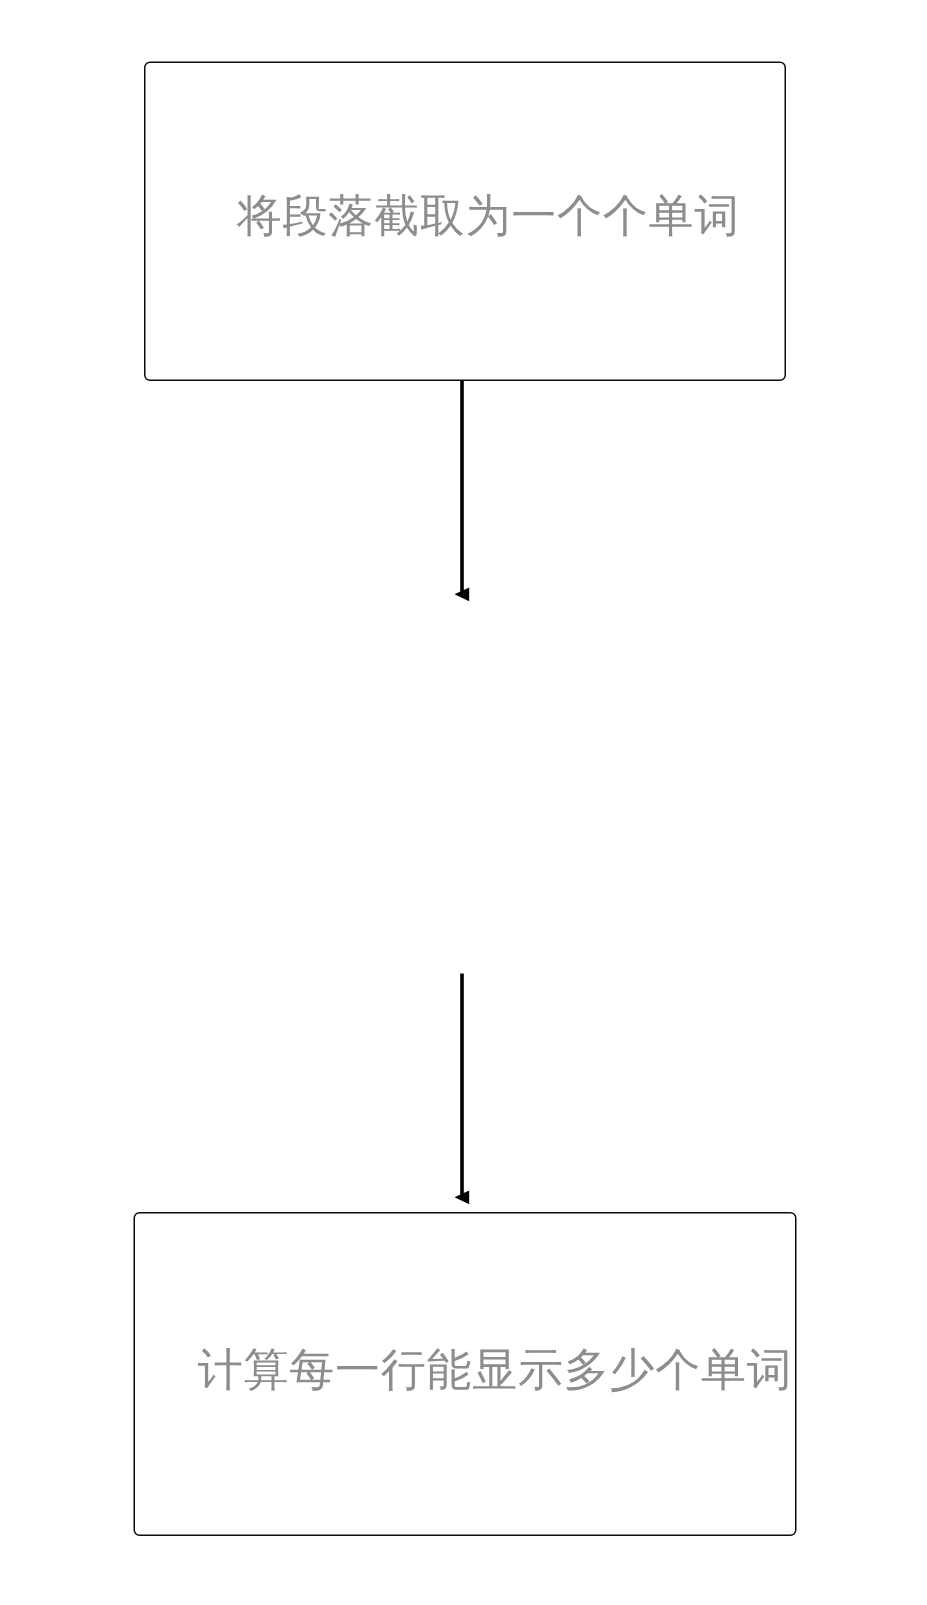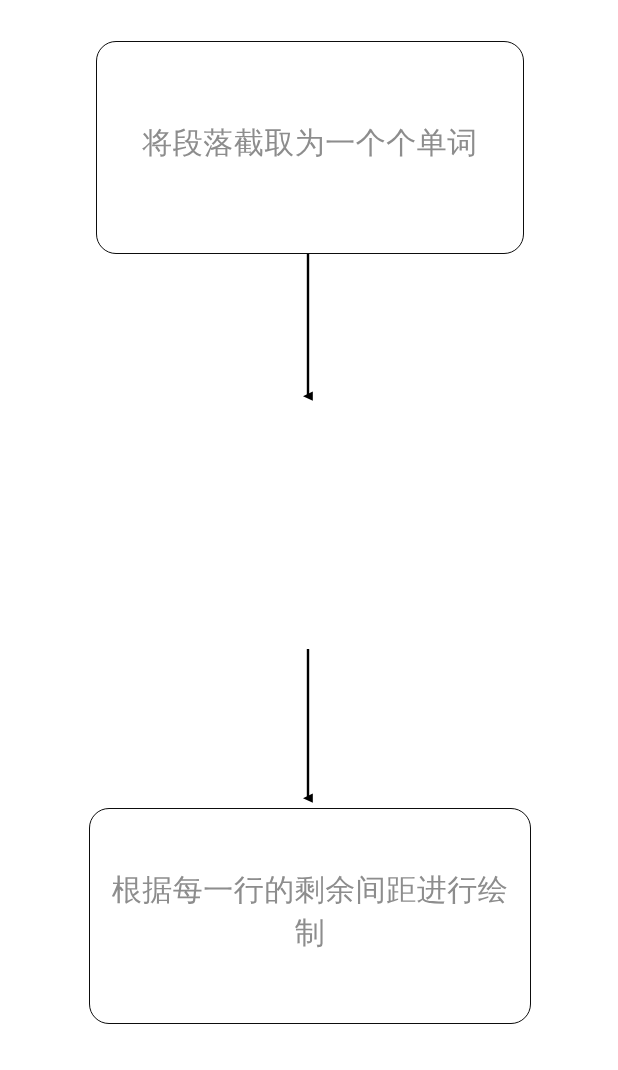--- a/index.html
+++ b/index.html
@@ -22,27 +22,26 @@
     top: 0;
     left: 0;
     width: 618px;
     height: 1070px;
   }
   .node {
     position: absolute;
     box-sizing: border-box;
     background: #ffffff;
     border: 1.6px solid #0d0d0d;
-    border-radius: 20px;
+    border-radius: 4px;
     display: flex;
     align-items: center;
-    justify-content: center;
+    justify-content: flex-end;
     text-align: center;
     z-index: 2;
-    font-family: Liberation Mono, monospace;
   }
   .node-label {
     color: #8d8d8d;
     font-size: 30px;
     line-height: 1.42;
     letter-spacing: 0.5px;
     font-weight: 400;
     white-space: normal;
     display: block;
   }
@@ -100,16 +99,16 @@
       <line x1="308" y1="649" x2="308" y2="798" stroke="#000000" stroke-width="2.4" marker-end="url(#arrowhead)"></line>
     </g>
   </svg>
 
   <div class="node" id="node-1">
     <span class="node-label">将段落截取为一个个单词</span>
   </div>
 
 
   <div class="node" id="node-3">
-    <span class="node-label">根据每一行的剩余间距进行绘制</span>
+    <span class="node-label">计算每一行能显示多少个单词</span>
   </div>
 
 </div>
 
 </body></html>

